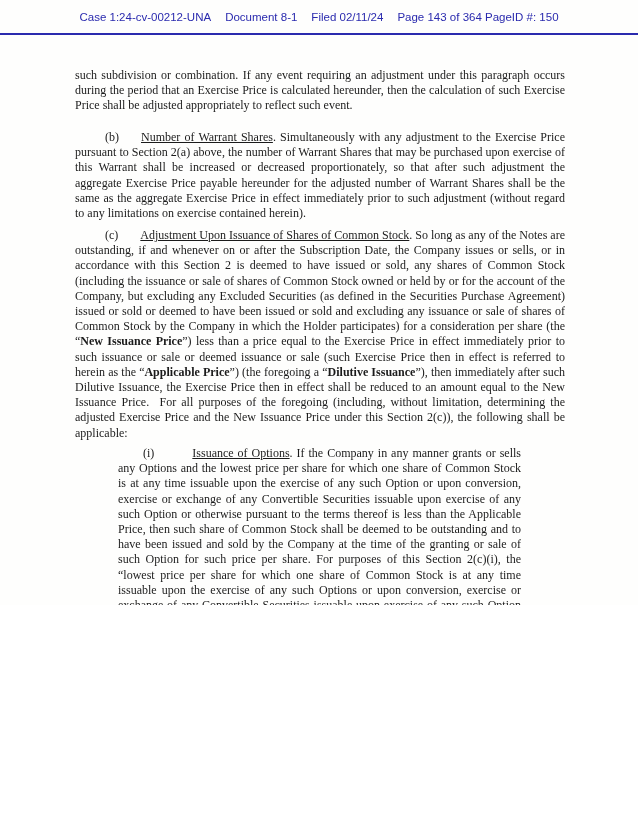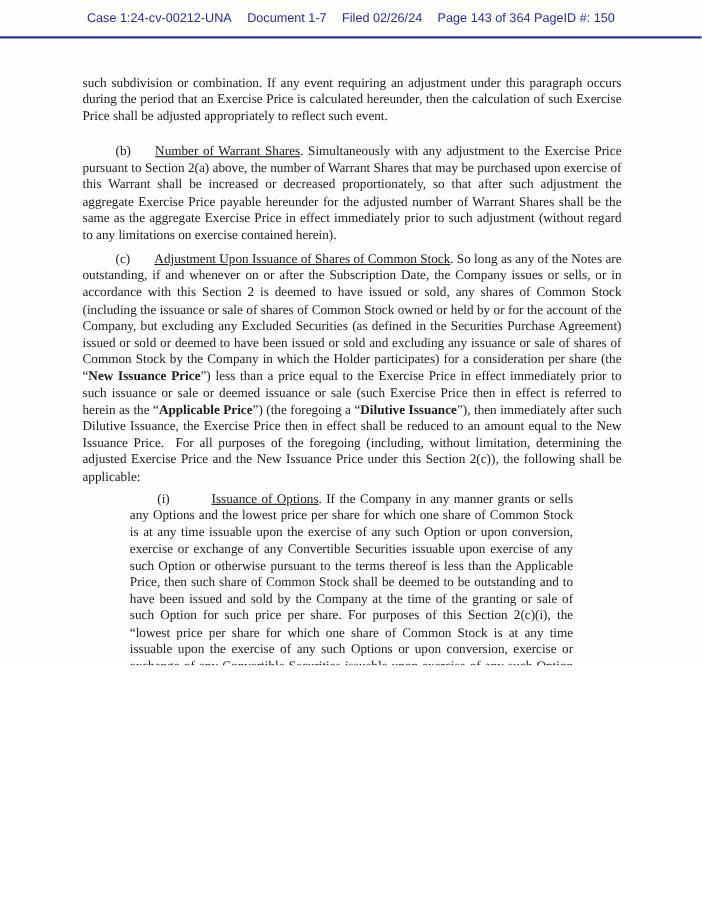--- a/index.html
+++ b/index.html
@@ -79,22 +79,22 @@
     color: #2a2a2a;
   }
 </style>
 </head>
 <body>
 
 <div class="page">
 
   <div class="court-header">
     <span>Case 1:24-cv-00212-UNA</span>
-    <span>Document 1-7</span>
-    <span>Filed 02/26/24</span>
+    <span>Document 8-1</span>
+    <span>Filed 02/11/24</span>
     <span>Page 143 of 364 PageID #: 150</span>
   </div>
 
   <div class="header-rule"></div>
 
   <div class="para" id="para-intro">
     <span>such subdivision or combination. If any event requiring an adjustment under this paragraph occurs during the period that an Exercise Price is calculated hereunder, then the calculation of such Exercise Price shall be adjusted appropriately to reflect such event.</span>
   </div>
 
   <div class="para para-indent" id="para-b">

